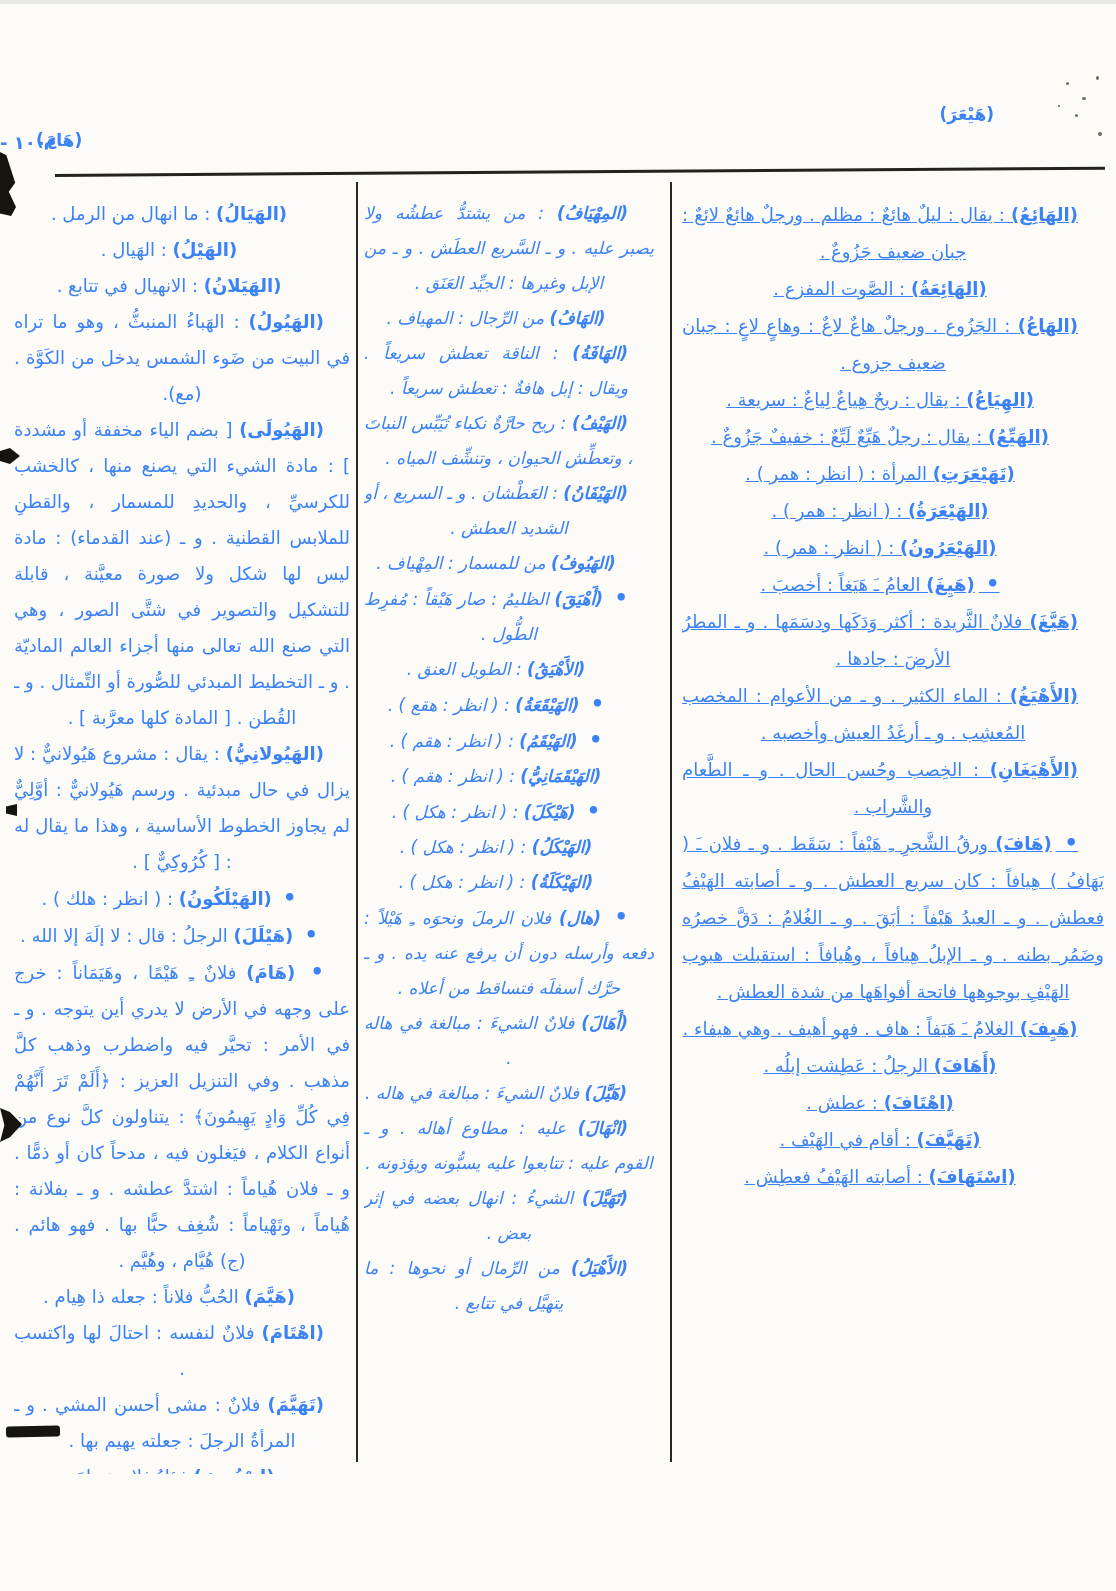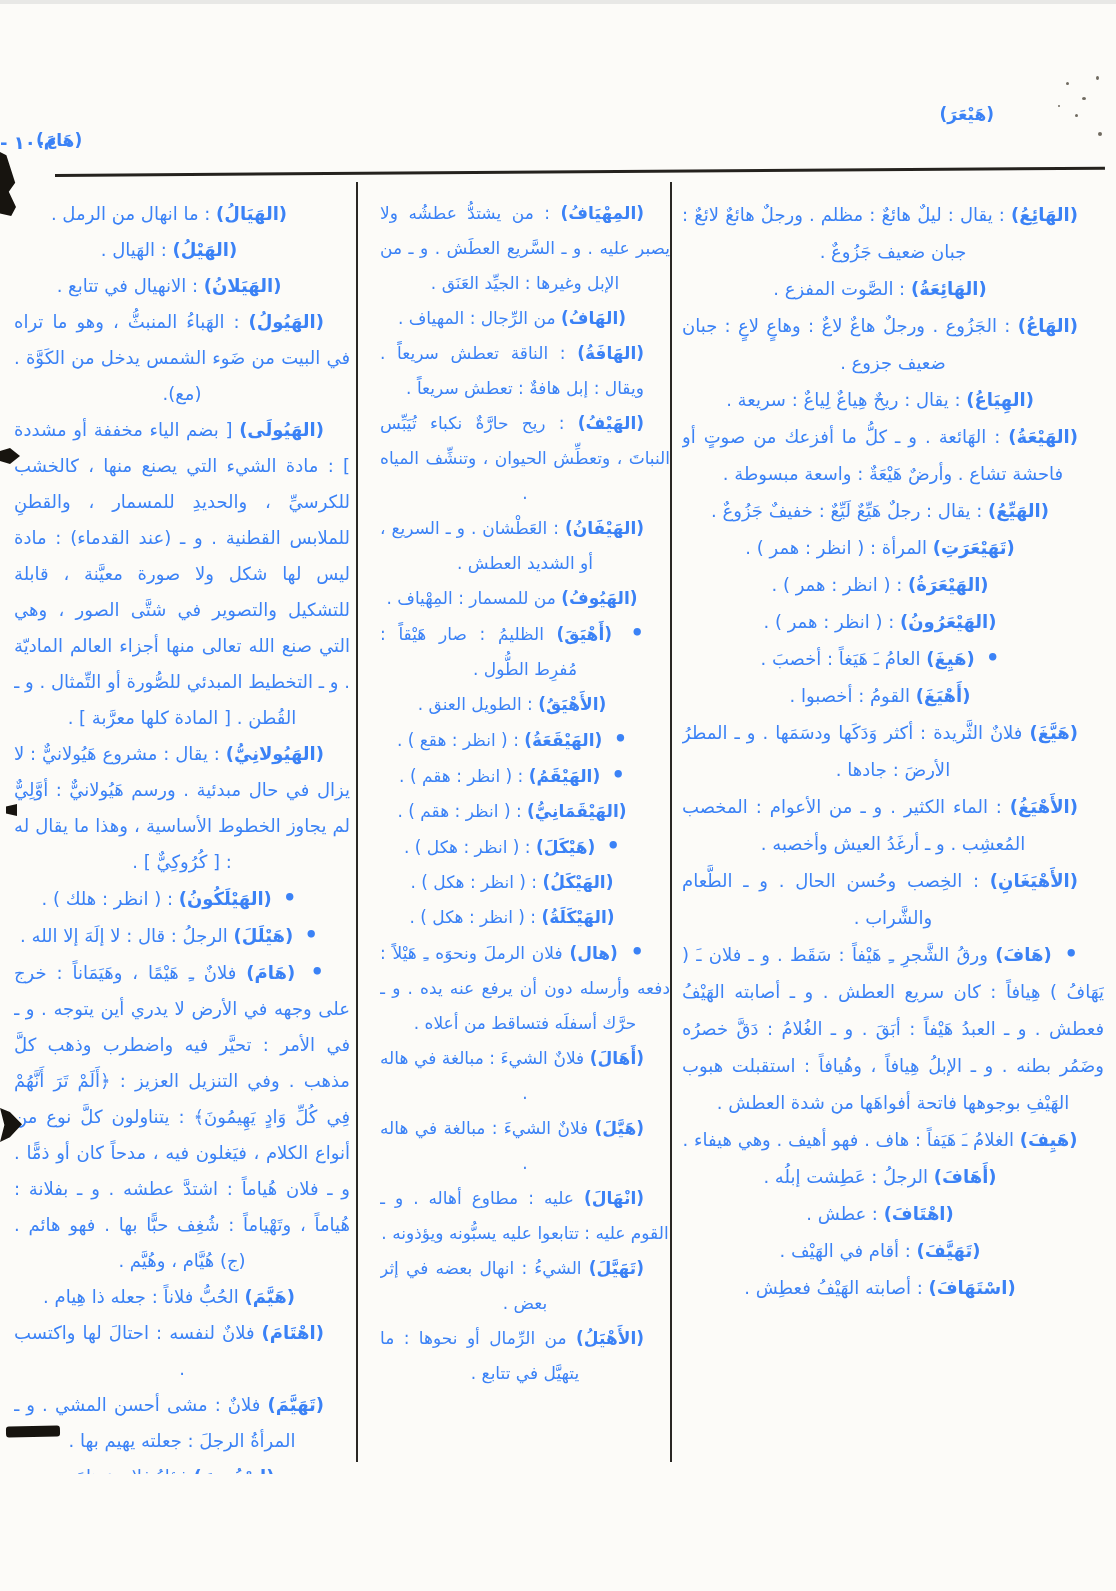--- a/index.html
+++ b/index.html
@@ -39,22 +39,22 @@
   #v-rule-inner-left{left:356px;}
   #v-rule-inner-right{left:670px;}
   
   .col{
     position:absolute;top:192px;height:1278px;
     direction:rtl;
     font-size:18px;line-height:37px;
     text-align:justify;
     overflow:hidden;
   }
-  #column-right{left:682px;width:422px;}
-  #column-middle{left:380px;width:290px;line-height:35px;font-size:17px;}
+  #column-right{left:682px;width:422px;text-decoration:underline;}
+  #column-middle{left:364px;width:290px;line-height:35px;font-size:17px;font-style:italic;}
   #column-left{left:14px;width:336px;line-height:36px;}
   .entry{
     margin:0;
     text-align:justify;
     text-align-last:center;
     text-indent:26px;
   }
   .entry .head{font-weight:bold;}
   .entry .marker{
     font-weight:bold;
@@ -106,27 +106,25 @@
   <div id="head-rule"></div>
 
   <div class="v-rule" id="v-rule-inner-left"></div>
   <div class="v-rule" id="v-rule-inner-right"></div>
 
   <div class="col" id="column-right">
       <p class="entry"><span class="head">(الهَائِعُ)</span><span class="body"> : يقال : ليلٌ هائعٌ : مظلم . ورجلٌ هائعٌ لائعٌ : جبان ضعيف جَزُوعٌ .</span></p>
       <p class="entry"><span class="head">(الهَائِعَةُ)</span><span class="body"> : الصَّوت المفزع .</span></p>
       <p class="entry"><span class="head">(الهَاعُ)</span><span class="body"> : الجَزُوع . ورجلٌ هاعٌ لاعٌ : وهاعٍ لاعٍ : جبان ضعيف جزوع .</span></p>
       <p class="entry"><span class="head">(الهِيَاعُ)</span><span class="body"> : يقال : ريحٌ هِياعٌ لِياعٌ : سريعة .</span></p>
-      <p class="entry"><span class="head">(الهَيْعَةُ)</span><span class="body"> : الهَائعة . و ـ كلُّ ما أفزعك من صوتٍ أو فاحشة تشاع . وأرضٌ هَيْعَةٌ : واسعة مبسوطة .</span></p>
       <p class="entry"><span class="head">(الهَيِّعُ)</span><span class="body"> : يقال : رجلٌ هَيِّعٌ لَيِّعٌ : خفيفٌ جَزُوعٌ .</span></p>
       <p class="entry"><span class="head">(تَهَيْعَرَتِ)</span><span class="body"> المرأة : ( انظر : همر ) .</span></p>
       <p class="entry"><span class="head">(الهَيْعَرَةُ)</span><span class="body"> : ( انظر : همر ) .</span></p>
       <p class="entry"><span class="head">(الهَيْعَرُونُ)</span><span class="body"> : ( انظر : همر ) .</span></p>
       <p class="entry"><span class="marker">• </span><span class="head">(هَيِغَ)</span><span class="body"> العامُ ـَ هَيَغاً : أخصبَ .</span></p>
-      <p class="entry"><span class="head">(أَهْيَغَ)</span><span class="body"> القومُ : أخصبوا .</span></p>
       <p class="entry"><span class="head">(هَيَّغَ)</span><span class="body"> فلانٌ الثَّريدة : أكثر وَدَكَها ودسَمَها . و ـ المطرُ الأرضَ : جادها .</span></p>
       <p class="entry"><span class="head">(الأَهْيَغُ)</span><span class="body"> : الماء الكثير . و ـ من الأعوام : المخصب المُعشِب . و ـ أرغَدُ العيش وأخصبه .</span></p>
       <p class="entry"><span class="head">(الأَهْيَغَانِ)</span><span class="body"> : الخِصب وحُسن الحال . و ـ الطَّعام والشَّراب .</span></p>
       <p class="entry"><span class="marker">• </span><span class="head">(هَافَ)</span><span class="body"> ورقُ الشَّجرِ ـِ هَيْفاً : سَقَط . و ـ فلان ـَ ( يَهَافُ ) هِيافاً : كان سريع العطش . و ـ أصابته الهَيْفُ فعطش . و ـ العبدُ هَيْفاً : أبَقَ . و ـ الغُلامُ : دَقَّ خصرُه وضَمُر بطنه . و ـ الإبلُ هِيافاً ، وهُيافاً : استقبلت هبوب الهَيْفِ بوجوهها فاتحة أفواهَها من شدة العطش .</span></p>
       <p class="entry"><span class="head">(هَيِفَ)</span><span class="body"> الغلامُ ـَ هَيَفاً : هاف . فهو أهيف . وهي هيفاء .</span></p>
       <p class="entry"><span class="head">(أَهَافَ)</span><span class="body"> الرجلُ : عَطِشت إبلُه .</span></p>
       <p class="entry"><span class="head">(اهْتَافَ)</span><span class="body"> : عطش .</span></p>
       <p class="entry"><span class="head">(تَهَيَّفَ)</span><span class="body"> : أقام في الهَيْف .</span></p>
       <p class="entry"><span class="head">(اسْتَهَافَ)</span><span class="body"> : أصابته الهَيْفُ فعطِش .</span></p>
     </div>

